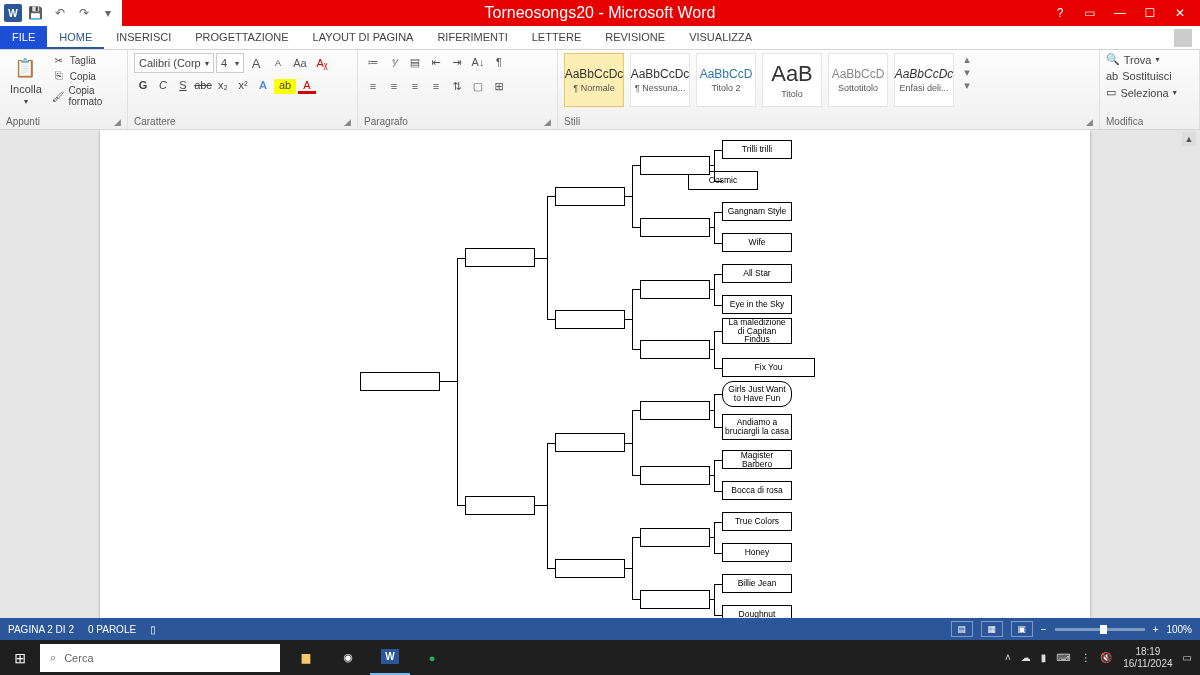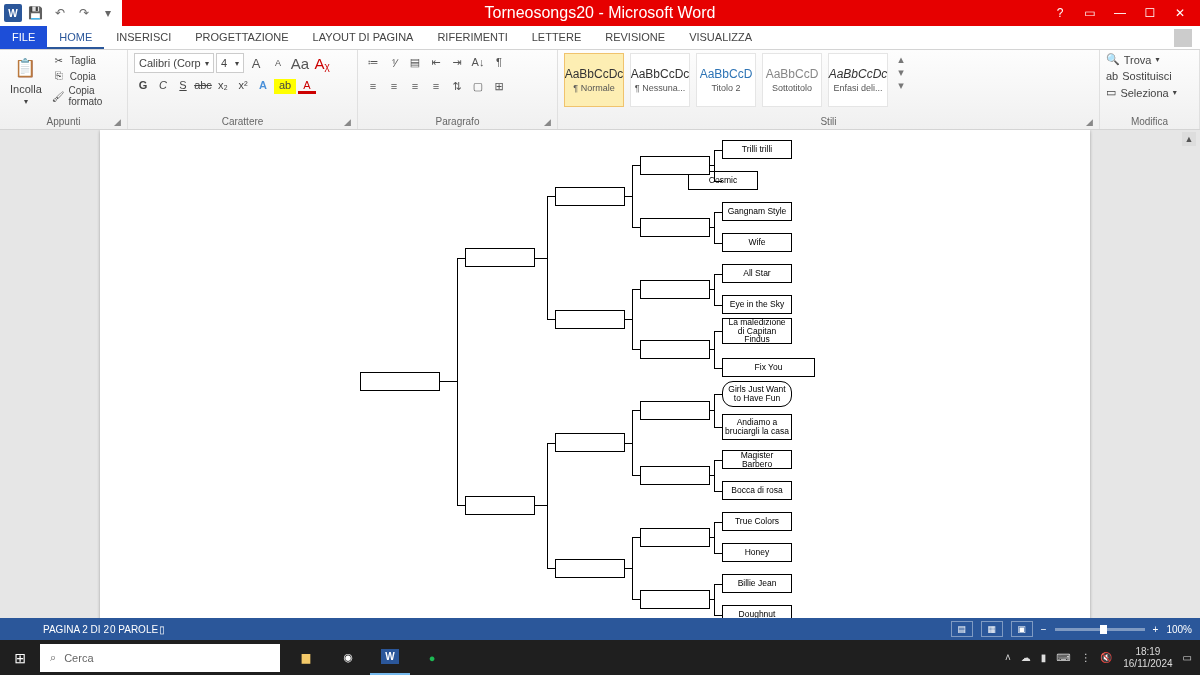--- a/index.html
+++ b/index.html
@@ -19,32 +19,32 @@
 .tabs .tab { padding: 5px 12px; color:#444; text-transform:uppercase; cursor:default;}
 .tabs .tab.file { background:#1d4ed8; color:#fff; }
 .tabs .tab.active { color:#2b579a; border-bottom:2px solid #2b579a; padding-bottom:9px;}
 .tabs .acct { margin-left:auto; padding:3px 8px;}
 .tabs .acct .av { width:18px; height:18px; background:#ccc; display:inline-block; vertical-align:middle;}
 
 
 .ribbon { height: 80px; background:#f3f3f3; background:linear-gradient(#fdfdfd,#f0f0f0); border-bottom:1px solid #d4d4d4; display:flex; font-size:11px; color:#444;}
 .grp { border-right:1px solid #e0e0e0; padding:3px 6px 0 6px; display:flex; flex-direction:column; position:relative;}
 .grp .content { flex:1; display:flex; gap:6px; align-items:flex-start;}
-.grp .label { text-align:center; font-size:10px; color:#666; padding-bottom:2px; position:relative;}
+.grp .label { text-align:left; font-size:10px; color:#666; padding-bottom:2px; position:relative;}
 .grp .label .dlg { position:absolute; right:0; bottom:2px; font-size:9px; color:#888;}
 .bigbtn { display:flex; flex-direction:column; align-items:center; gap:2px; padding:2px 4px;}
 .bigbtn .ic { width:26px; height:26px; display:flex;align-items:center;justify-content:center;font-size:18px;}
 .smrow { display:flex; flex-direction:column; gap:2px;}
 .smrow .sm { display:flex; align-items:center; gap:4px; font-size:10px;}
 .smrow .sm .ic { width:14px; height:14px; display:inline-flex;align-items:center;justify-content:center;}
 .fontbox { display:flex; flex-direction:column; gap:4px;}
 .fontrow1 { display:flex; gap:2px; align-items:center;}
 .fontsel { border:1px solid #ccc; background:#fff; height:20px; font-size:11px; padding:0 4px; display:flex;align-items:center;}
 .fontsel.name{width:80px;} .fontsel.size{width:28px;}
-.chip { width:20px; height:20px; display:flex;align-items:center;justify-content:center;font-size:15px;color:#555;}
+.chip { width:20px; height:20px; display:flex;align-items:center;justify-content:center;font-size:11px;color:#555;}
 .fontrow2 { display:flex; gap:2px;}
 .fontrow2 .b { width:18px; text-align:center;}
 .paragrp .prow{display:flex;gap:3px;align-items:center;}
 .paragrp .prow .pb{width:18px;height:18px;display:flex;align-items:center;justify-content:center;font-size:11px;color:#555;}
 .styles { display:flex; gap:0;}
 .stylebox { width:60px; height:54px; border:1px solid #e5e5e5; background:#fff; display:flex;flex-direction:column;align-items:center;justify-content:center;gap:2px; cursor:default;}
 .stylebox.sel{border:1px solid #f0c36d; background:#fdeeb3;}
 .stylebox .sample{font-size:12px;color:#333;}
 .stylebox .sname{font-size:9px;color:#555;white-space:nowrap;overflow:hidden;}
 .editgrp .sm{display:flex;align-items:center;gap:4px;}
@@ -52,21 +52,21 @@
 
 .docarea { position:absolute; top:130px; bottom:35px; left:0; right:0; background:#e6e6e6; overflow:hidden;}
 .page { position:absolute; top:0; left:100px; width:990px; height:520px; background:#fff; box-shadow:0 1px 3px rgba(0,0,0,0.3);}
 .scroll-up{position:absolute;right:4px;top:2px;width:14px;height:14px;background:#ddd;font-size:9px;text-align:center;line-height:14px;color:#555;}
 
 
 .bracket { position:absolute; top:0; left:0; right:0; bottom:0;}
 .bx { position:absolute; border:1px solid #000; background:#fff; height:19px; font-size:8.5px; display:flex;align-items:center;justify-content:center;text-align:center;line-height:1.05;padding:0 2px;}
 .ln { position:absolute; background:#000;}
 .statusbar { position:absolute; left:0; right:0; bottom:35px; height:22px; background:#2b579a; color:#fff; font-size:10px; display:flex;align-items:center;padding:0 8px;}
-.statusbar .left{display:flex;gap:1px;text-transform:uppercase;margin-left:35px;}
+.statusbar .left{display:flex;gap:14px;text-transform:uppercase;}
 .statusbar .right{margin-left:auto;display:flex;align-items:center;gap:8px;}
 .statusbar .vb{width:22px;height:16px;border:1px solid rgba(255,255,255,0.4);display:flex;align-items:center;justify-content:center;font-size:9px;}
 .statusbar .slider{width:90px;height:3px;background:rgba(255,255,255,0.4);position:relative;}
 .statusbar .slider .knob{position:absolute;left:50%;top:-3px;width:7px;height:9px;background:#fff;}
 
 
 .taskbar{position:absolute;left:0;right:0;bottom:0;height:35px;background:#1f1f1f;display:flex;align-items:center;color:#fff;font-size:11px;}
 .taskbar .start{width:40px;text-align:center;font-size:14px;}
 .taskbar .search{flex:0 0 240px;height:28px;background:#fff;color:#666;display:flex;align-items:center;gap:8px;padding:0 10px;}
 .taskbar .apps{display:flex;gap:2px;margin-left:6px;}
@@ -195,20 +195,24 @@
           <div class="sample">AaBbCcDc</div>
           <div class="sname">¶ Normale</div>
         </div>
         <div class="stylebox">
           <div class="sample">AaBbCcDc</div>
           <div class="sname">¶ Nessuna...</div>
         </div>
         <div class="stylebox">
           <div class="sample" style="color: rgb(46, 116, 181);">AaBbCcD</div>
           <div class="sname">Titolo 2</div>
+        </div>
+        <div class="stylebox">
+          <div class="sample" style="font-size: 22px;">AaB</div>
+          <div class="sname">Titolo</div>
         </div>
         <div class="stylebox">
           <div class="sample" style="color: rgb(136, 136, 136);">AaBbCcD</div>
           <div class="sname">Sottotitolo</div>
         </div>
         <div class="stylebox">
           <div class="sample" style="font-style: italic;">AaBbCcDc</div>
           <div class="sname">Enfasi deli...</div>
         </div>
         <div style="width: 14px; display: flex; flex-direction: column; justify-content: center; align-items: center; color: rgb(119, 119, 119);">

